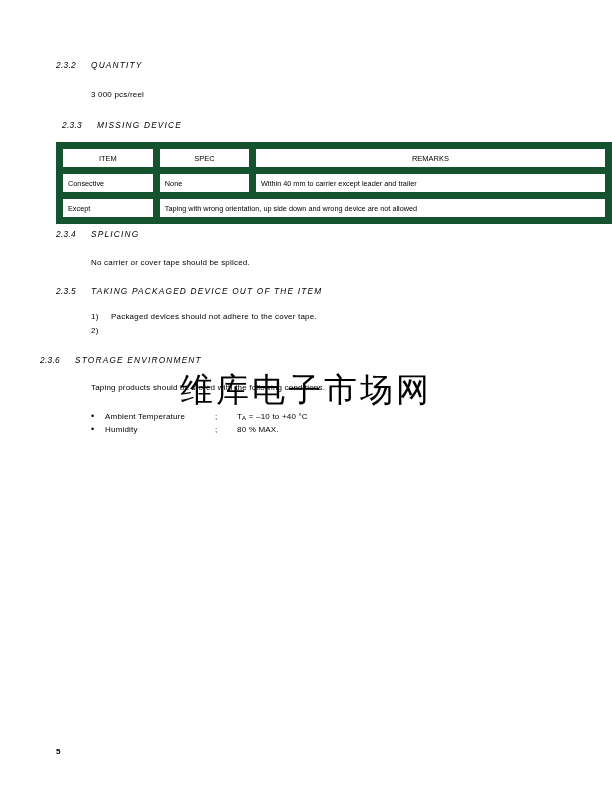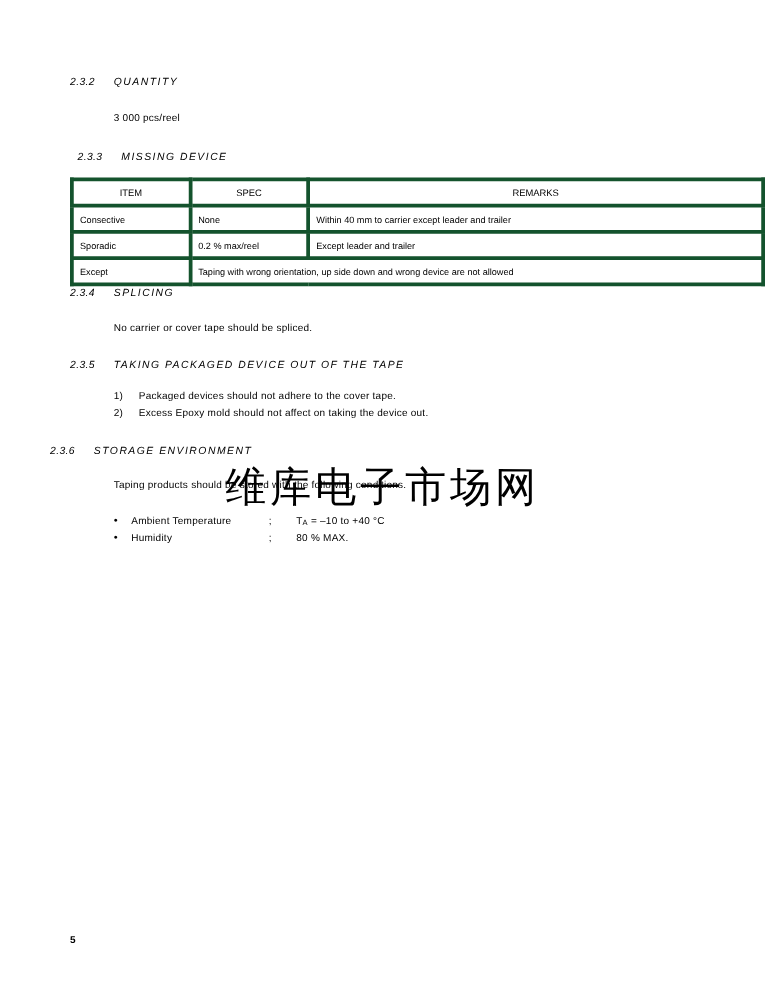--- a/index.html
+++ b/index.html
@@ -68,21 +68,21 @@
   
   .abs { position: absolute; }
 
   
   table.spec-table {
     border-collapse: collapse;
     font-size: 7.3px;
     table-layout: fixed;
   }
   table.spec-table td, table.spec-table th {
-    border: 3px solid #14532d;
+    border: 7px solid #14532d;
     padding: 3px 5px;
     font-weight: normal;
     vertical-align: middle;
     height: 12px;
   }
   table.spec-table th {
     text-align: center;
     font-size: 7.5px;
   }
   td.c-item { width: 82px; }
@@ -170,49 +170,43 @@
           <th class="c-rem">REMARKS</th>
         </tr>
       </thead>
       <tbody>
         <tr>
           <td class="c-item">Consective</td>
           <td class="c-spec">None</td>
           <td class="c-rem">Within 40 mm to carrier except leader and trailer</td>
         </tr>
         <tr>
-          <td class="c-item">Sporadic</td>
-          <td class="c-spec">0.2 % max/reel</td>
-          <td class="c-rem">Except leader and trailer</td>
-        </tr>
-        <tr>
           <td class="c-item">Except</td>
           <td colspan="2">Taping with wrong orientation, up side down and wrong device are not allowed</td>
         </tr>
       </tbody>
     </table>
 
     <div class="sec abs" style="left:56px; top:229px;">
       <span class="num">2.3.4</span>
       <span class="ttl">SPLICING</span>
     </div>
     <div class="body-text abs" style="left:91px; top:258px;">No carrier or cover tape should be spliced.</div>
 
     <div class="sec abs" style="left:56px; top:286px;">
       <span class="num">2.3.5</span>
-      <span class="ttl">TAKING  PACKAGED  DEVICE  OUT  OF  THE  TAPE</span>
+      <span class="ttl">TAKING  PACKAGED  DEVICE  OUT  OF  THE  ITEM</span>
     </div>
     <ol class="numlist abs" style="left:91px; top:312px; width:420px;">
       <li>
         <span class="ordnum">1)</span>
         <span>Packaged devices should not adhere to the cover tape.</span>
       </li>
       <li>
         <span class="ordnum">2)</span>
-        <span>Excess Epoxy mold should not affect on taking the device out.</span>
       </li>
     </ol>
 
     <div class="sec abs" style="left:40px; top:355px;">
       <span class="num">2.3.6</span>
       <span class="ttl">STORAGE  ENVIRONMENT</span>
     </div>
     <div class="body-text abs" style="left:91px; top:383px;">Taping products should be stored with the following conditions.</div>
 
     <ul class="bullets abs" style="left:91px; top:412px; width:420px;">

